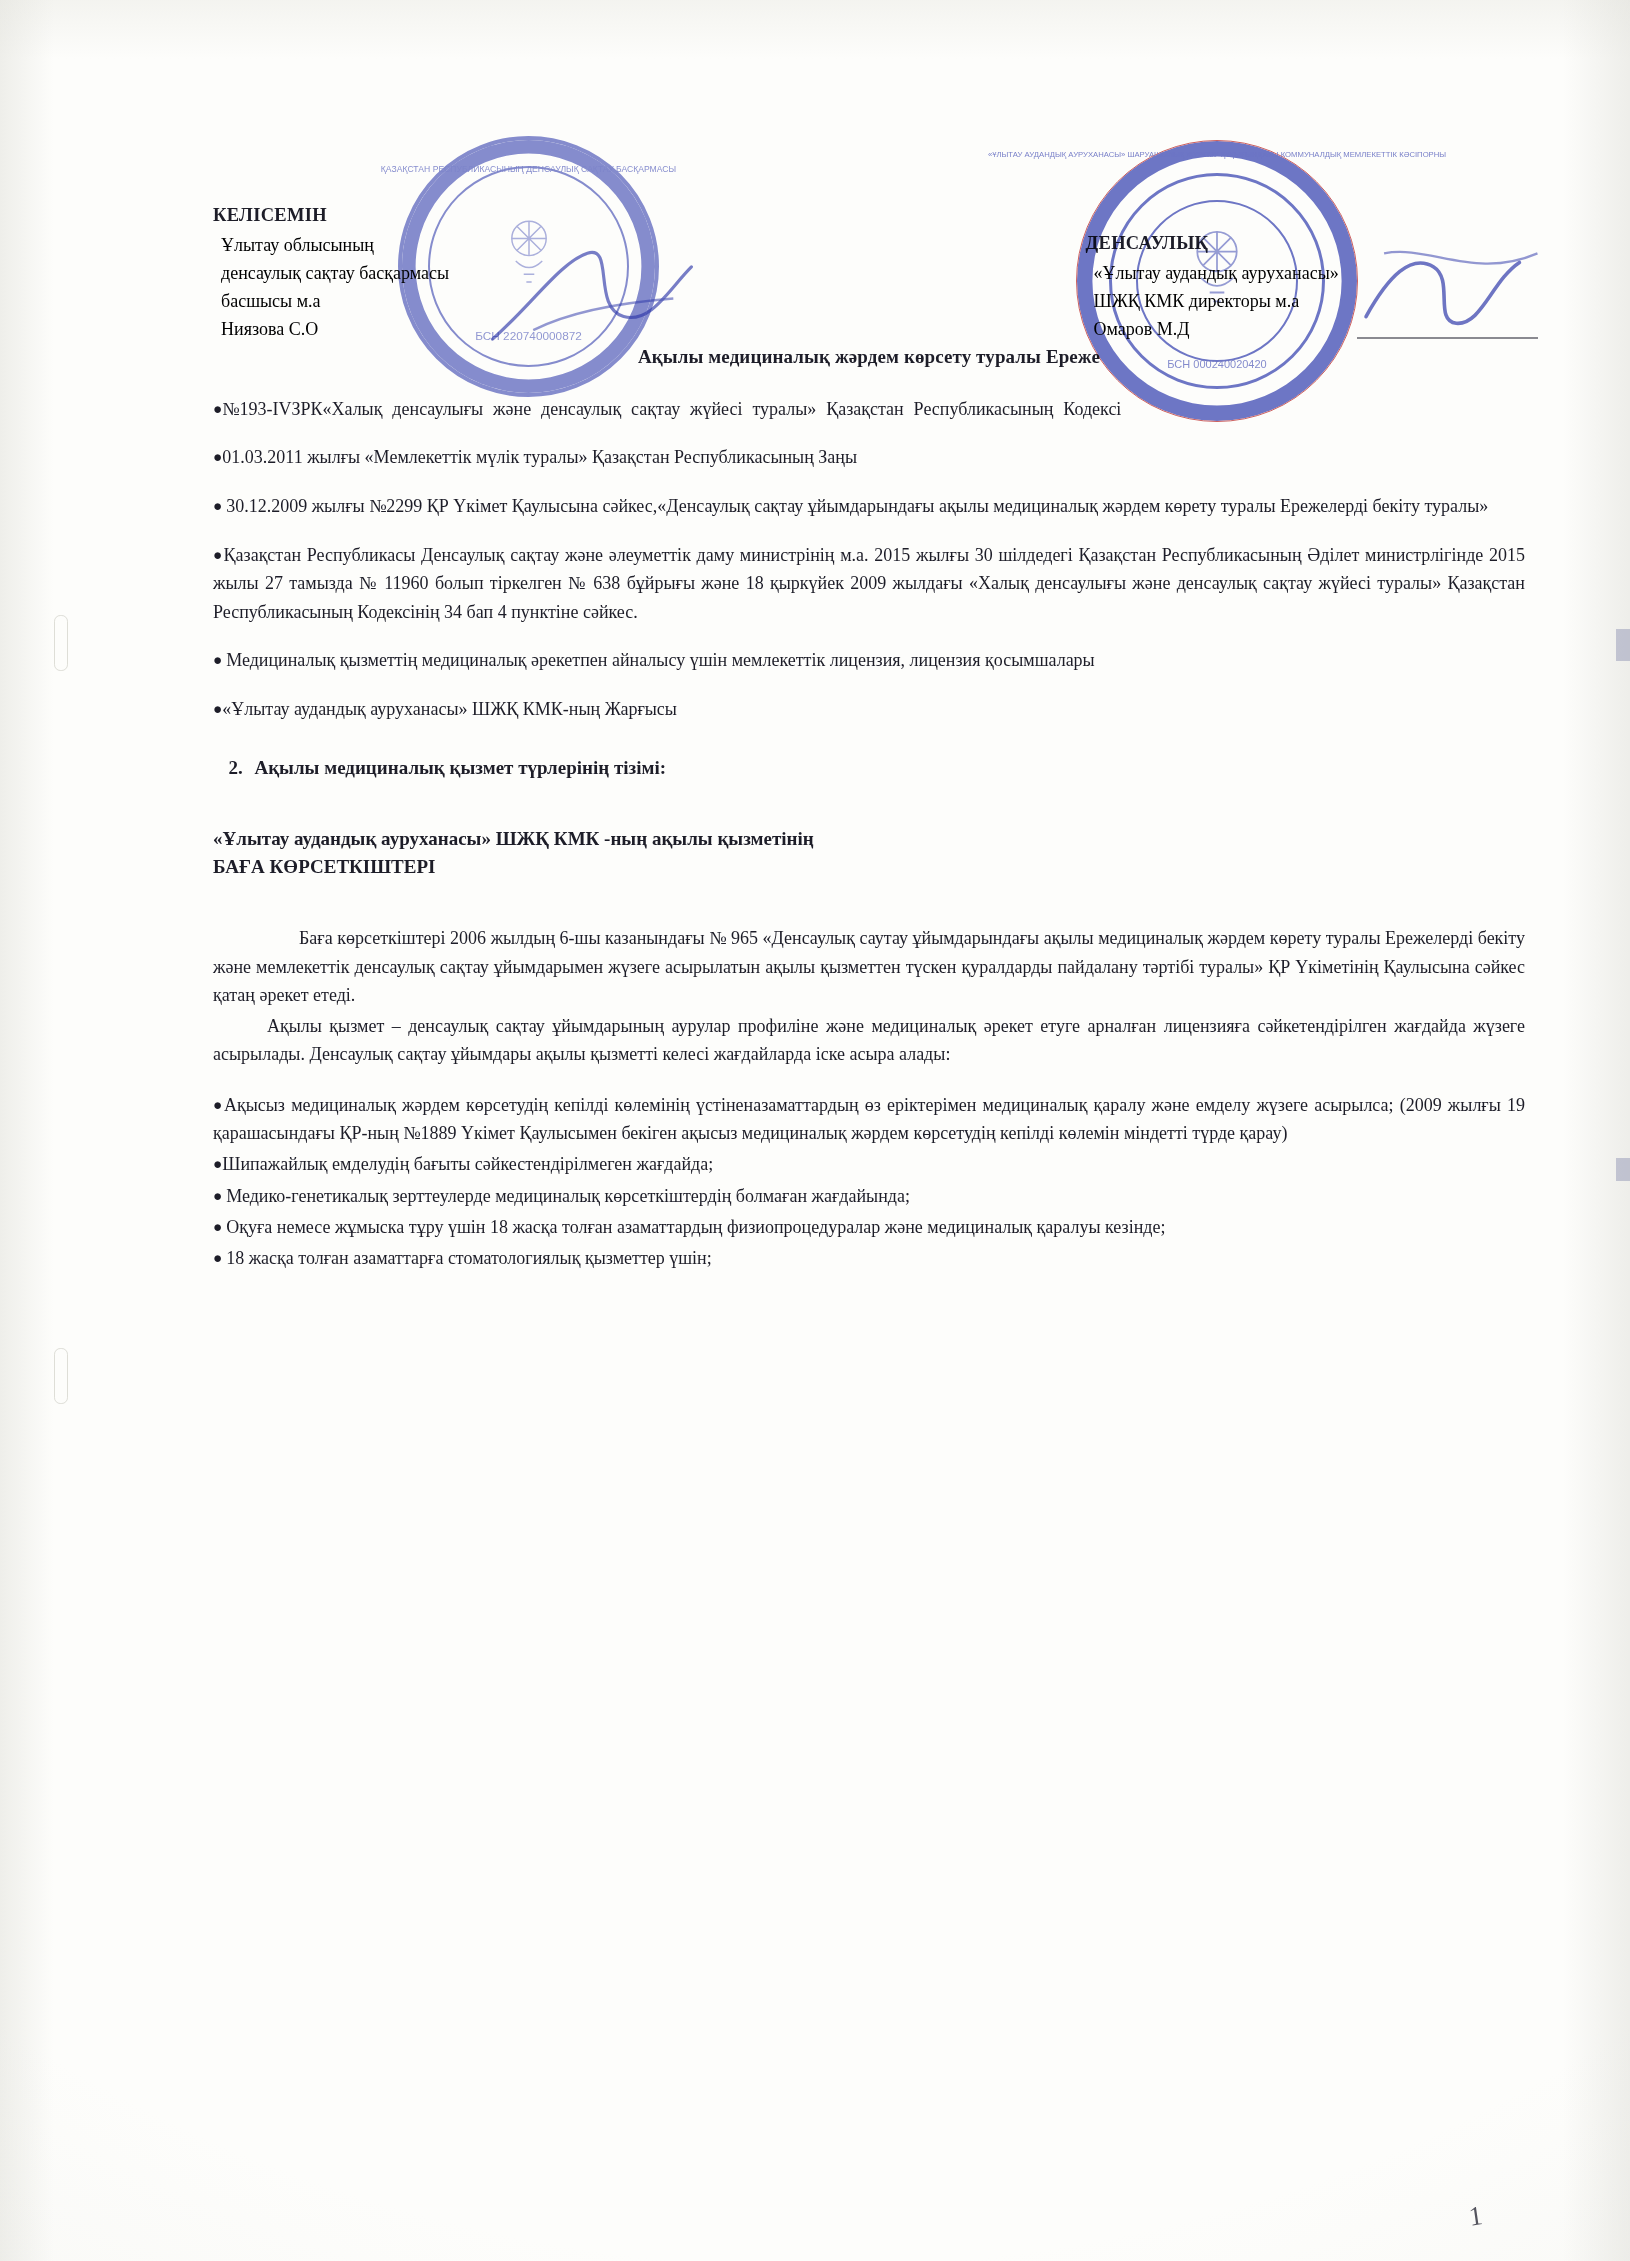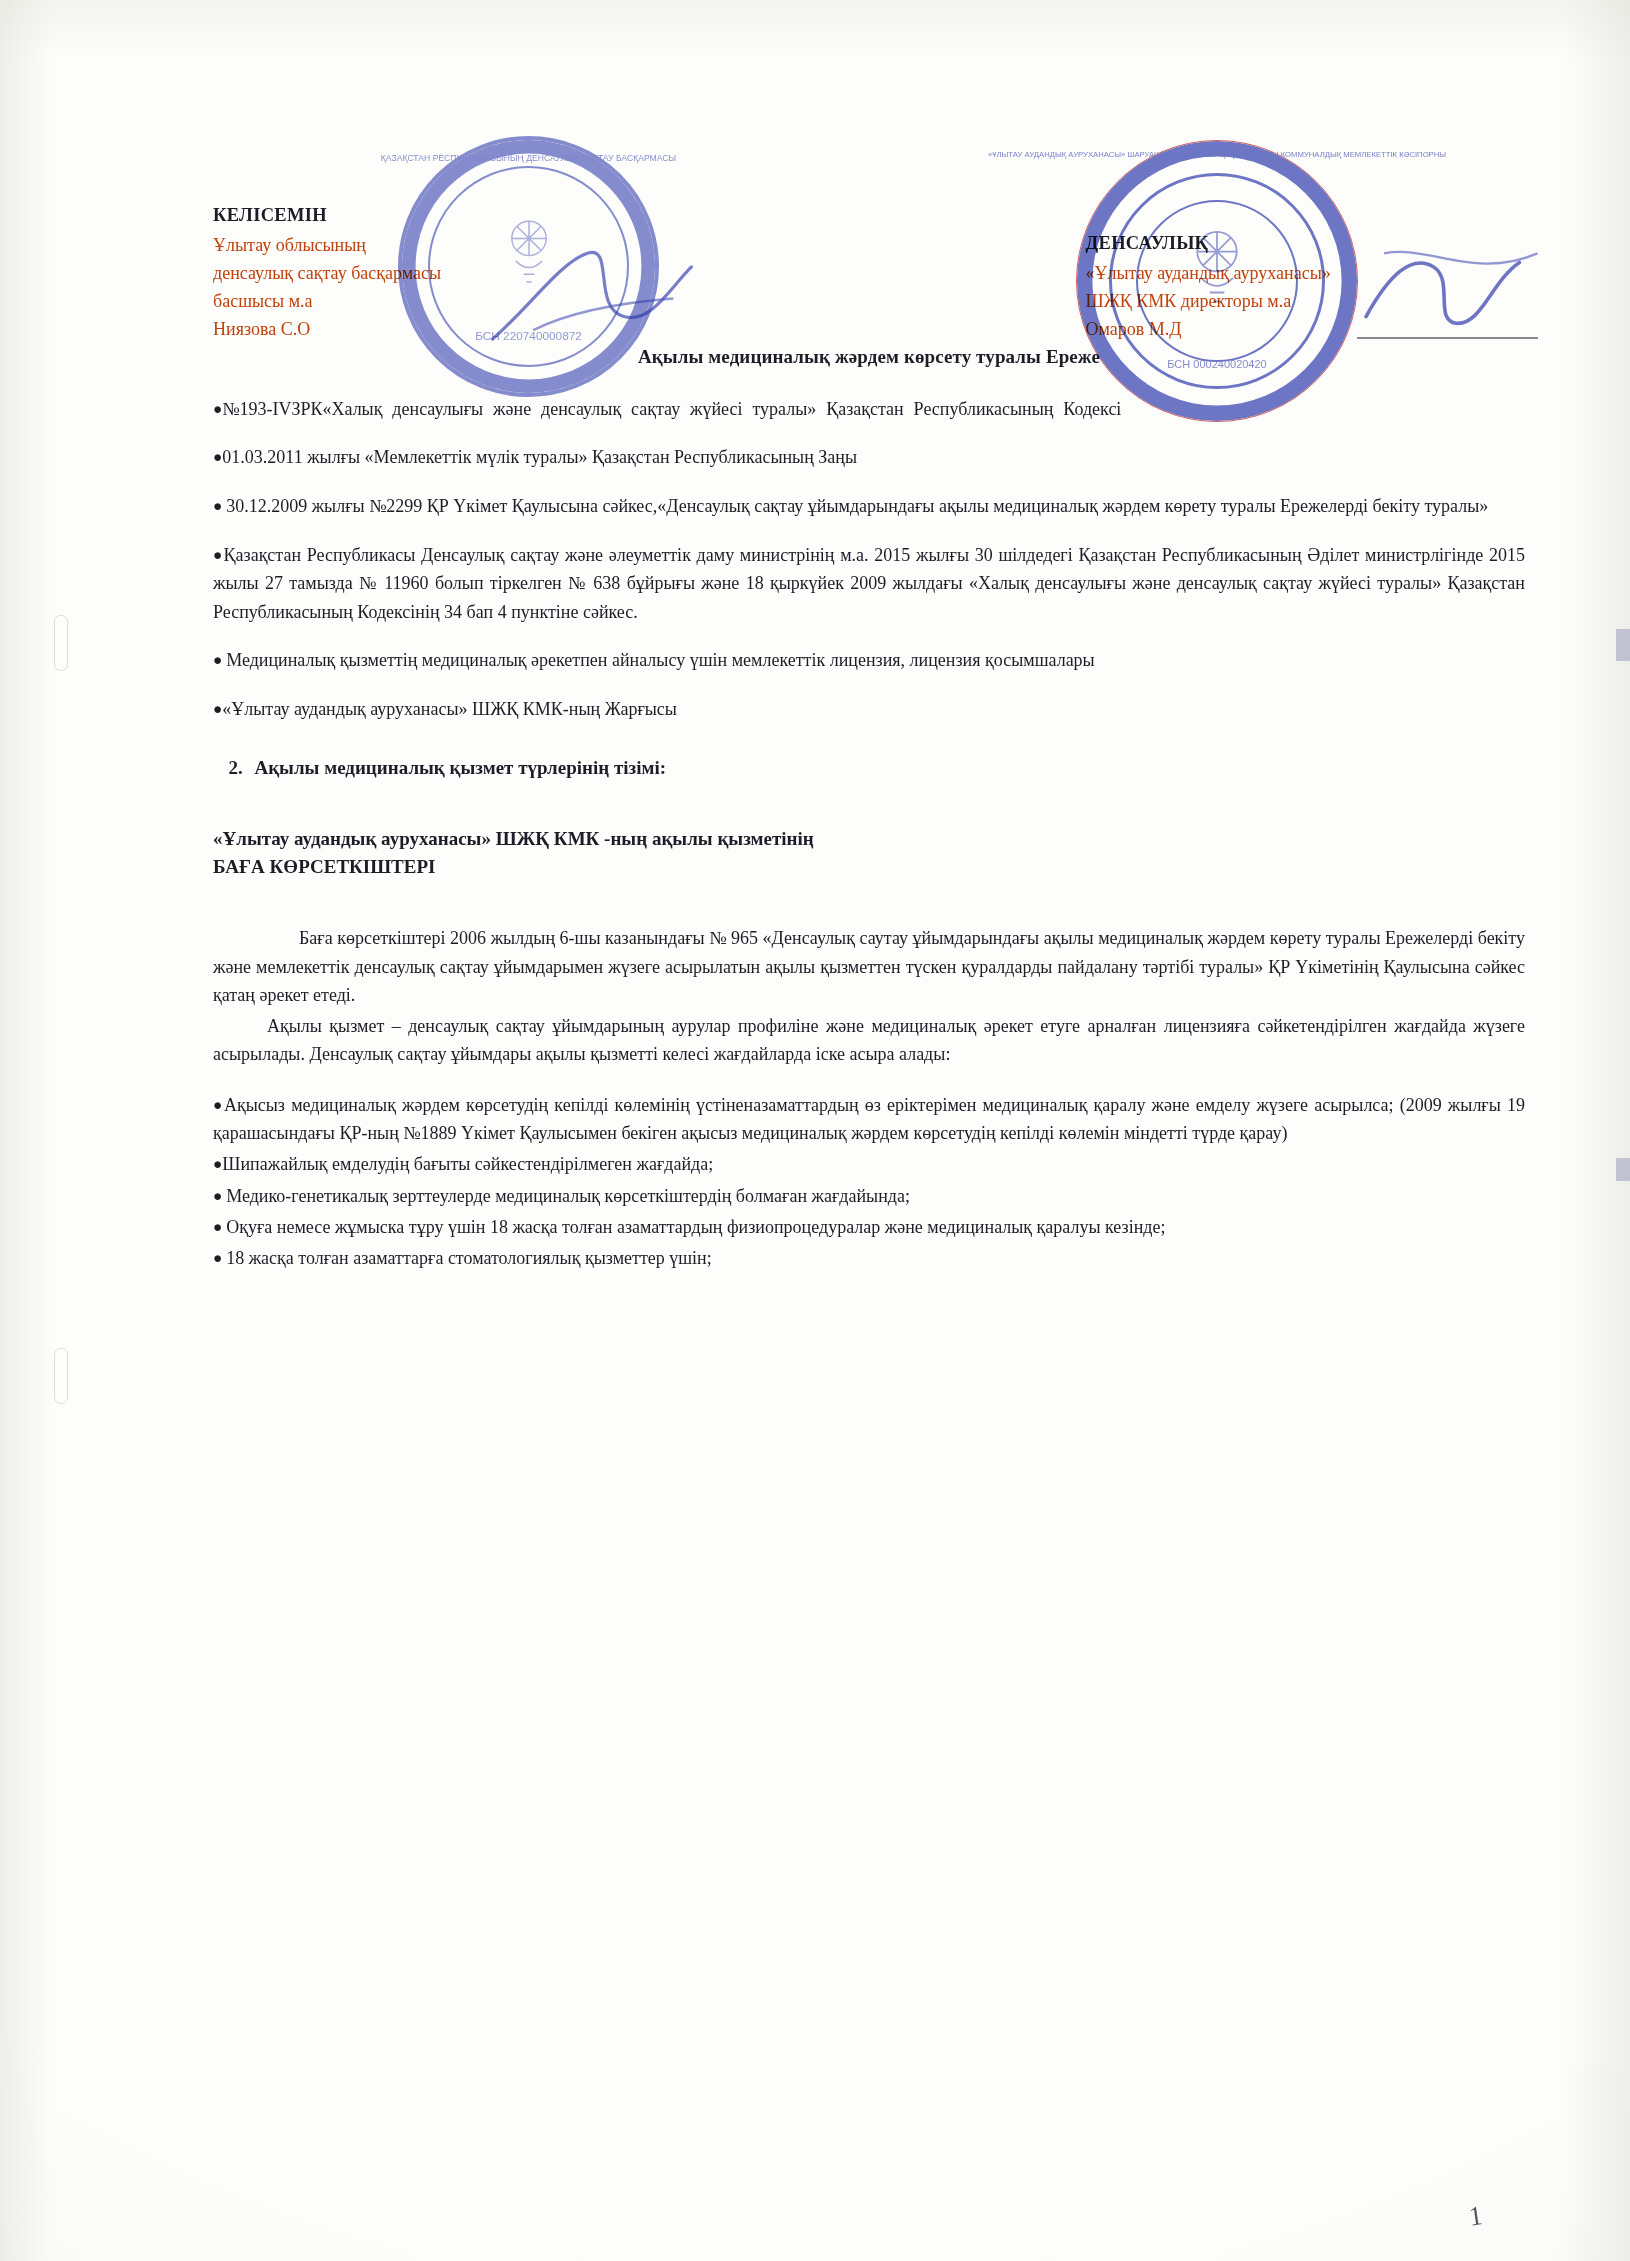--- a/index.html
+++ b/index.html
@@ -52,21 +52,22 @@
   }
   .sig-title {
     font-weight: bold;
     font-size: 18.5px;
     letter-spacing: 0.3px;
     margin-bottom: 5.4px;
   }
   .sig-line {
     font-size: 18px;
     line-height: 28px;
-    color: #c2410c;
+    color: #000000;
+    margin-left: 8px;
   }
   .sig-col.right .sig-title {
     padding-left: 38px;
   }
   .sig-col.right .sig-line {
     padding-left: 38px;
   }
 
   
   .doc-title {
@@ -348,21 +349,21 @@
       <div class="bullet">
         <span class="dot">● </span><span>18 жасқа толған азаматтарға  стоматологиялық қызметтер үшін;</span>
       </div>
     </div>
 
   </div>
 
   <div class="stamp stamp-left">
     <div class="inner"></div>
     <div class="stamp-text">
-      <span style="left:50%;top:13px;transform:translateX(-50%)">ҚАЗАҚСТАН РЕСПУБЛИКАСЫНЫҢ ДЕНСАУЛЫҚ САҚТАУ БАСҚАРМАСЫ</span>
+      <span style="left:50%;top:24px;transform:translateX(-50%)">ҚАЗАҚСТАН РЕСПУБЛИКАСЫНЫҢ ДЕНСАУЛЫҚ САҚТАУ БАСҚАРМАСЫ</span>
     </div>
     <svg class="emblem" viewBox="0 0 100 130">
       <g fill="none" stroke="#3b46b4" stroke-width="2.2" opacity="0.85">
         <circle cx="50" cy="46" r="26"></circle>
         <path d="M50 20 L50 72 M24 46 L76 46 M32 28 L68 64 M68 28 L32 64"></path>
         <path d="M30 80 Q50 100 70 80"></path>
         <path d="M42 100 L58 100 M46 112 L54 112"></path>
       </g>
     </svg>
     <div class="stamp-center-em" style="top:78%">БСН 220740000872</div>

